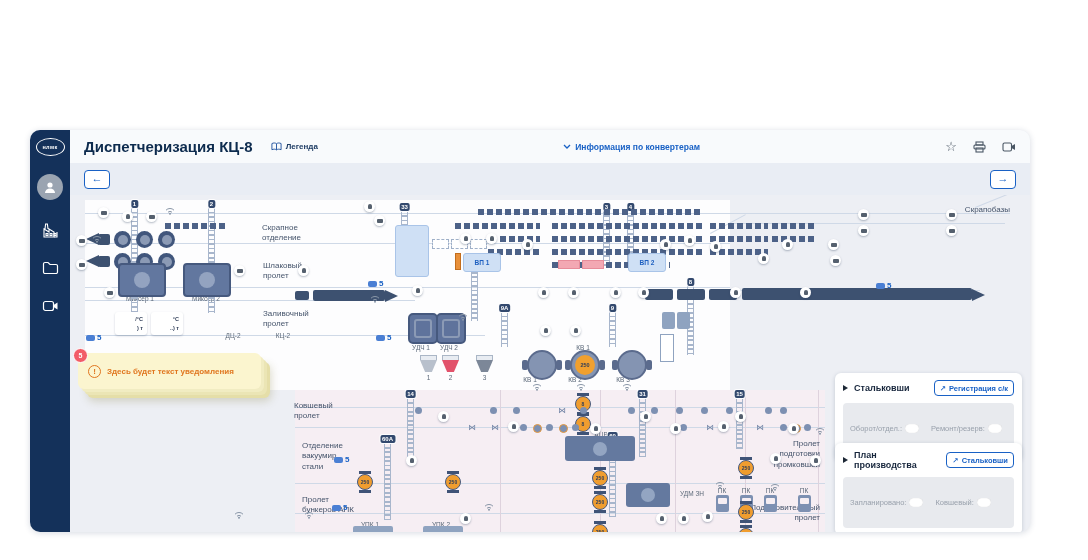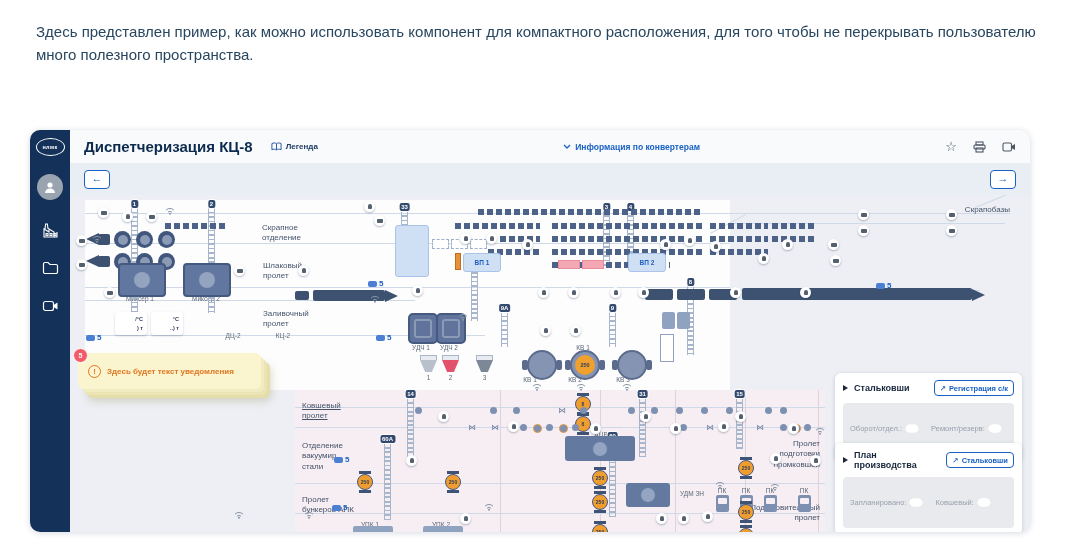--- a/index.html
+++ b/index.html
@@ -109,21 +109,20 @@
   .p-fields{margin-top:7px;background:#e8eaee;border-radius:4px;padding:21px 7px;display:flex;gap:12px;
     font-size:7.5px;color:#99a1ac;align-items:center;}
   .fld{display:flex;align-items:center;gap:3px;}
   .pill{width:14px;height:9px;background:#fff;border-radius:5px;box-shadow:inset 0 0 1px rgba(0,0,0,.2);}
   svg{display:block;}
 </style>
 </head>
 <body>
 
 <div class="doc">
-  <p>Здесь представлен пример, как можно использовать компонент для компактного расположения, для того чтобы не перекрывать пользователю много полезного пространства.</p>
 </div>
 
 <div class="app">
   <div class="sidebar">
     <div class="logo">нлмк</div>
     <div class="avatar">
       <svg width="14" height="14" viewBox="0 0 14 14">
           <circle cx="7" cy="5" r="2.6" fill="#fff"></circle>
           <path d="M2 13 a5 4.5 0 0 1 10 0 Z" fill="#fff"></path>
         </svg>
@@ -253,21 +252,21 @@
         <div class="dline" style="left: 530px; top: 195px; width: 1px; height: 142px; background: rgb(222, 210, 221);"></div>
         <div class="dline" style="left: 605px; top: 195px; width: 1px; height: 142px; background: rgb(222, 210, 221);"></div>
         <div class="dline" style="left: 675px; top: 195px; width: 1px; height: 142px; background: rgb(222, 210, 221);"></div>
         <div class="dline" style="left: 748px; top: 195px; width: 1px; height: 142px; background: rgb(222, 210, 221);"></div>
         <div class="sec-label" style="left: 192px; top: 28px;">Скрапное
 отделение</div>
         <div class="sec-label" style="left: 193px; top: 66px;">Шлаковый
 пролет</div>
         <div class="sec-label" style="left: 193px; top: 114px;">Заливочный
 пролет</div>
-        <div class="sec-label" style="left: 232px; top: 206px; text-decoration: underline;">Ковшевый
+        <div class="sec-label" style="left: 224px; top: 206px;">Ковшевый
 пролет</div>
         <div class="sec-label" style="left: 232px; top: 246px;">Отделение
 вакуумир.
 стали</div>
         <div class="sec-label" style="left: 232px; top: 300px;">Пролет
 бункеров АПК</div>
         <div class="sec-label" style="right: 210px; top: 244px; text-align: right;">Пролет
 подготовки
 промковшей</div>
         <div class="sec-label" style="right: 210px; top: 308px; text-align: right;">Подготовительный

